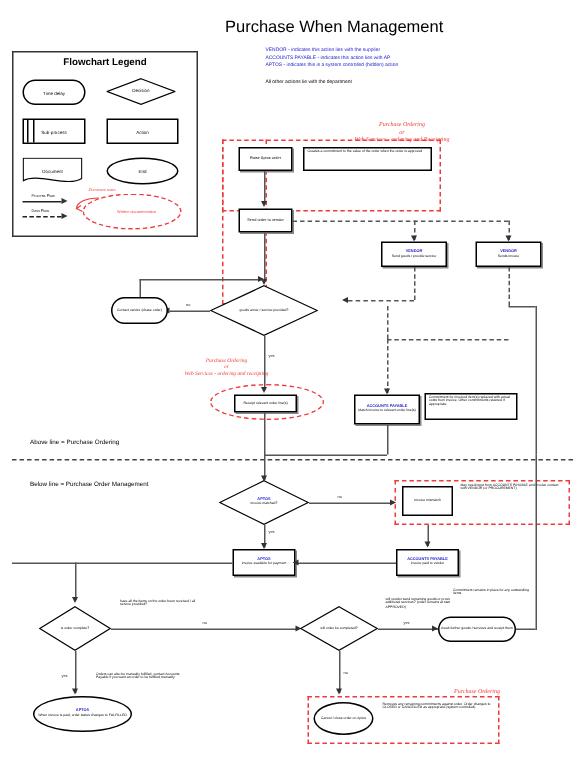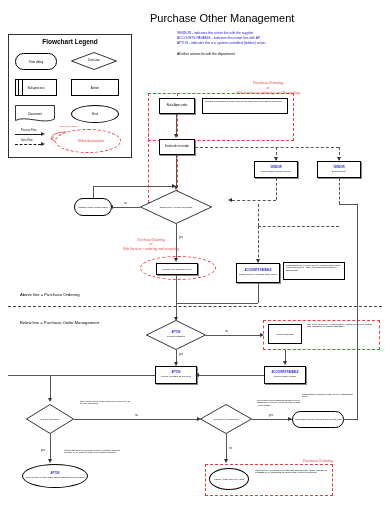--- a/index.html
+++ b/index.html
@@ -49,21 +49,21 @@
   .sub{position:absolute;font-size:3.3px;color:#2222cc;line-height:1.45;}
   .subblk{position:absolute;font-size:3.3px;color:#000;}
   .divider{position:absolute;border-top:1px dashed #444;}
   .secttxt{position:absolute;font-size:4.2px;}
 </style>
 </head>
 <body>
 
 <div class="canvas">
 
-  <div class="title" style="left:150px;top:12px;">Purchase Other Management</div>
+  <div class="title" style="left:150px;top:12px;">Purchase When Management</div>
   <div class="sub" style="left:177px;top:31px;">VENDOR - indicates this action lies with the supplier</div>
   <div class="sub" style="left:177px;top:36px;">ACCOUNTS PAYABLE - indicates this action lies with AP</div>
   <div class="sub" style="left:177px;top:41px;">APTOS - indicates this is a system controlled (hidden) action</div>
   <div class="subblk" style="left:177px;top:52px;">All other actions lie with the department</div>
 
   <div id="legend">
     <div class="ttl">Flowchart Legend</div>
 
     <div class="lg stadium" style="left:6px;top:18px;width:40px;height:15px;">
       <span>Time delay</span>

